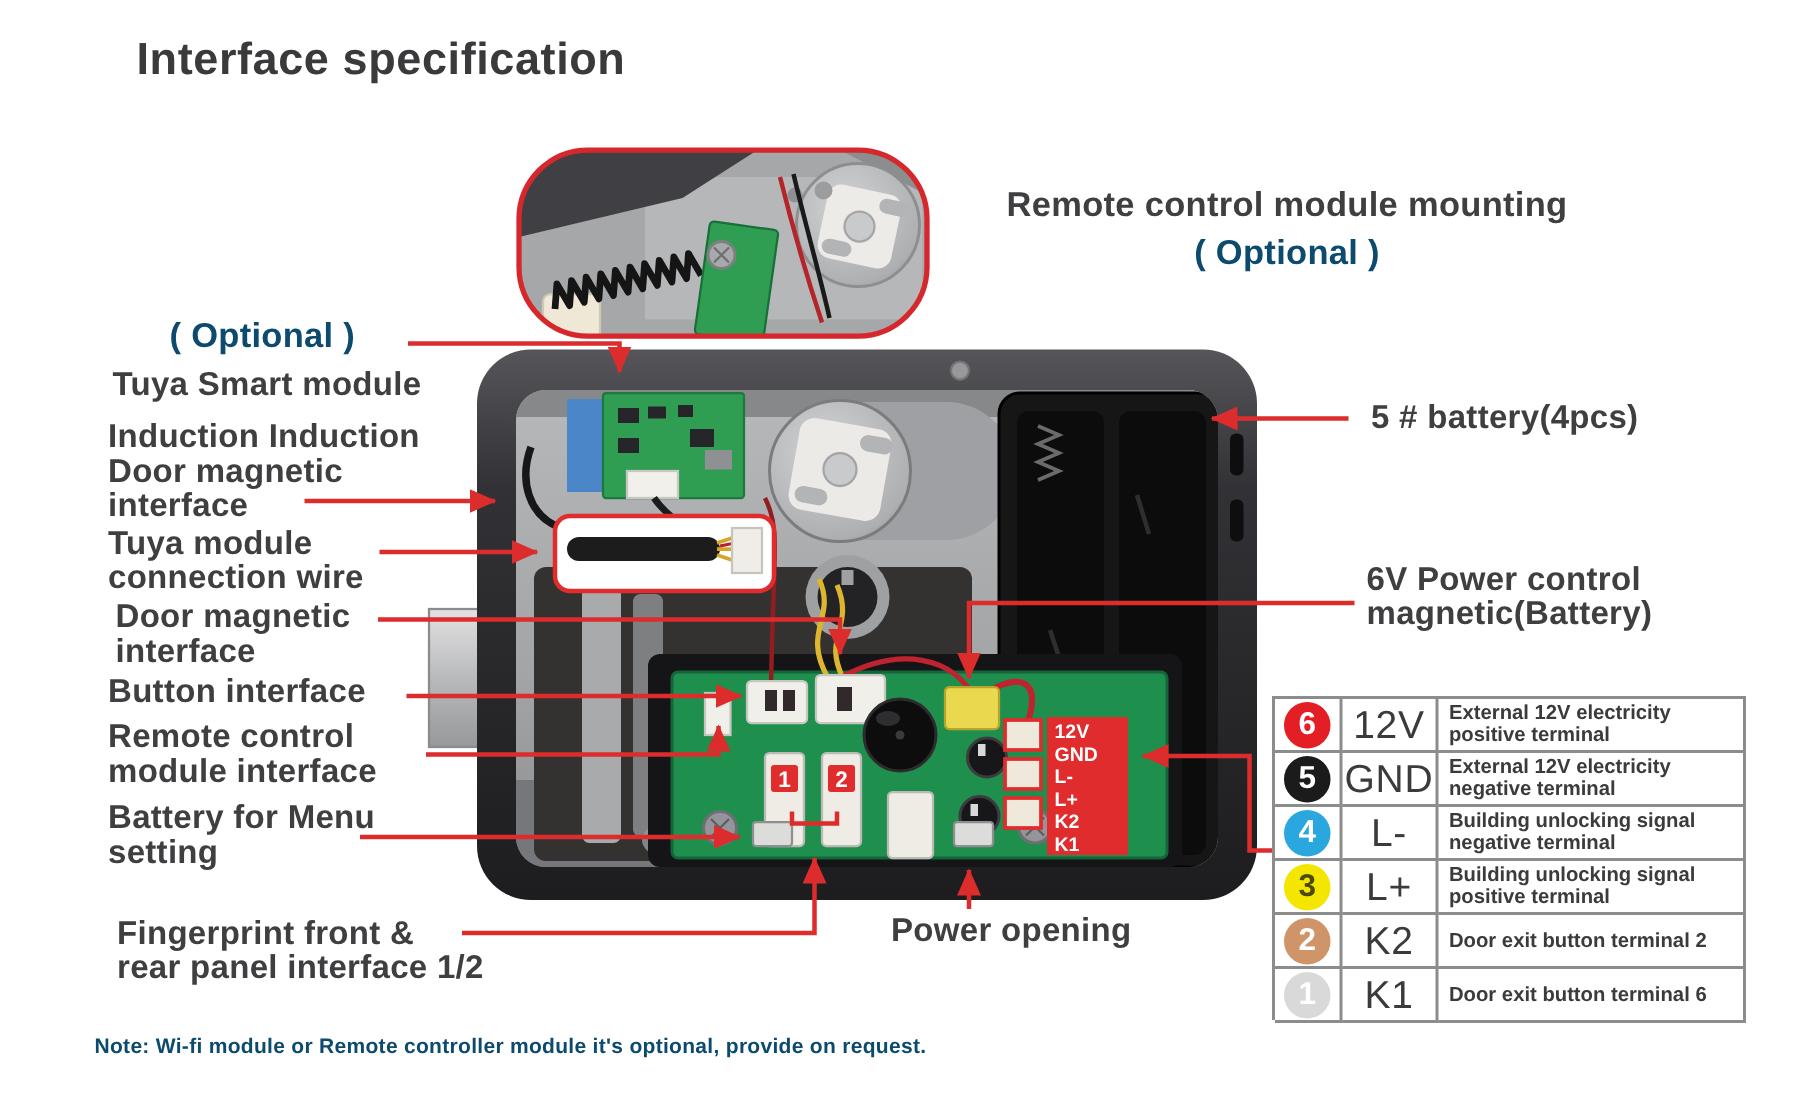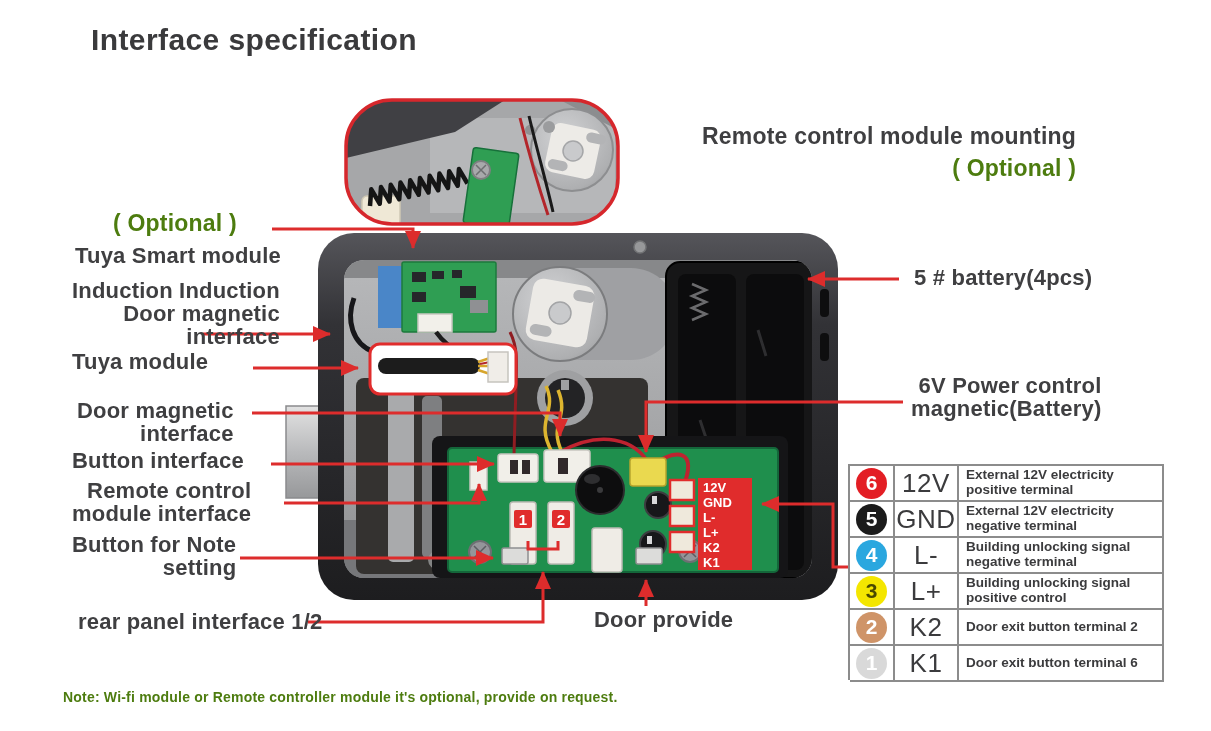--- a/index.html
+++ b/index.html
@@ -4,25 +4,25 @@
 <style>
   html,body{margin:0;padding:0}
   body{
     width:1211px;height:731px;position:relative;overflow:hidden;
     background:#ffffff;
     font-family:"Liberation Sans","DejaVu Sans",sans-serif;
   }
   svg{position:absolute;left:0;top:0}
   .lbl{
     position:absolute;font-weight:bold;color:#3f3f41;
-    font-size:22px;line-height:23px;letter-spacing:.2px;white-space:nowrap;text-align:right;
-  }
-  .red{color:#4d7c0f}
+    font-size:22px;line-height:23px;letter-spacing:.2px;white-space:nowrap;
+  }
+  .red{color:#0c4a6e}
   .title{font-size:30px;letter-spacing:.4px;color:#3a3a3c}
-  .center{}
+  .center{text-align:center}
   .note{font-size:14px}
   
   .ttable{
     position:absolute;left:848px;top:464px;width:316px;height:216px;
     display:grid;grid-template-columns:45px 64px 1fr;grid-auto-rows:36px;
     border-top:2px solid #8c8c8c;border-left:2px solid #8c8c8c;
     background:#fff;box-sizing:border-box;
   }
   .tc{
     border-right:2px solid #8c8c8c;border-bottom:2px solid #8c8c8c;
@@ -252,57 +252,59 @@
 <div class="lbl" style="left:75px;top:244px">Tuya Smart module</div>
 
 <div class="lbl" style="left:72px;top:279px">
   <div>Induction Induction</div>
   <div>Door magnetic</div>
   <div>interface</div>
 </div>
 
 <div class="lbl" style="left:72px;top:350px">
   <div>Tuya module</div>
+  <div>connection wire</div>
 </div>
 
 <div class="lbl" style="left:77px;top:399px">
   <div>Door magnetic</div>
   <div>interface</div>
 </div>
 
 <div class="lbl" style="left:72px;top:449px">Button interface</div>
 
 <div class="lbl" style="left:72px;top:479px">
   <div>Remote control</div>
   <div>module interface</div>
 </div>
 
 <div class="lbl" style="left:72px;top:533px">
-  <div>Button for Note</div>
+  <div>Battery for Menu</div>
   <div>setting</div>
 </div>
 
 <div class="lbl" style="left:78px;top:610px">
+  <div>Fingerprint front &amp;</div>
   <div>rear panel interface 1/2</div>
 </div>
 
 <div class="lbl center" style="left:640px;top:120px;width:436px;font-size:23px;line-height:32px">
   <div>Remote control module mounting</div>
   <div class="red">( Optional )</div>
 </div>
 
 <div class="lbl" style="left:914px;top:266px">5 # battery(4pcs)</div>
 
 <div class="lbl" style="left:911px;top:374px">
   <div>6V Power control</div>
   <div>magnetic(Battery)</div>
 </div>
 
 <div class="lbl" style="left:594px;top:606px;line-height:27px">
-  <div>Door provide</div>
+  <div>Power opening</div>
 </div>
 
 <div class="lbl red note" style="left:63px;top:686px">Note: Wi-fi module or Remote controller module it's optional, provide on request.</div>
 
 <div class="ttable">
   <div class="tc">
       <span class="circle" style="background-color: rgb(227, 30, 36); color: rgb(255, 255, 255);">6</span>
     </div>
   <div class="tc pin">12V</div>
   <div class="tc desc">External 12V electricity positive terminal</div>
@@ -316,21 +318,21 @@
   <div class="tc">
       <span class="circle" style="background-color: rgb(42, 167, 223); color: rgb(255, 255, 255);">4</span>
     </div>
   <div class="tc pin">L-</div>
   <div class="tc desc">Building unlocking signal negative terminal</div>
 
   <div class="tc">
       <span class="circle" style="background-color: rgb(244, 230, 0); color: rgb(74, 74, 0);">3</span>
     </div>
   <div class="tc pin">L+</div>
-  <div class="tc desc">Building unlocking signal positive control</div>
+  <div class="tc desc">Building unlocking signal positive terminal</div>
 
   <div class="tc">
       <span class="circle" style="background-color: rgb(207, 148, 104); color: rgb(255, 255, 255);">2</span>
     </div>
   <div class="tc pin">K2</div>
   <div class="tc desc">Door exit button terminal 2</div>
 
   <div class="tc">
       <span class="circle" style="background-color: rgb(217, 217, 217); color: rgb(255, 255, 255);">1</span>
     </div>

